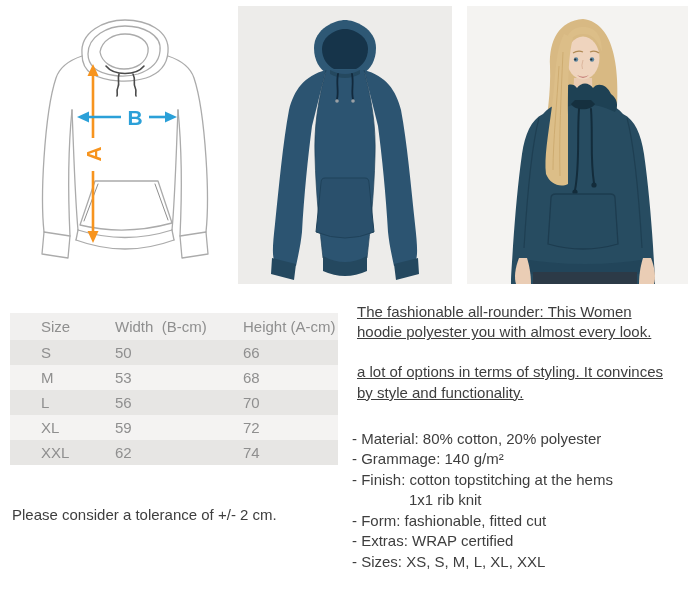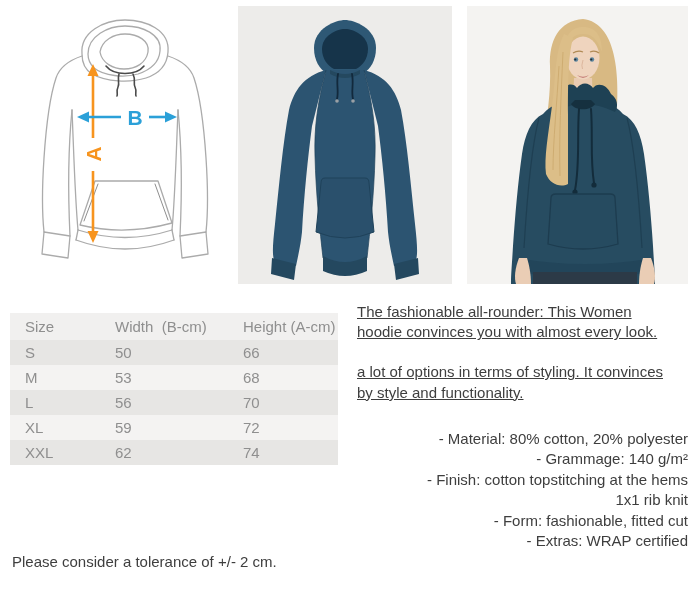--- a/index.html
+++ b/index.html
@@ -20,34 +20,34 @@
     position:absolute;left:10px;top:313px;width:328px;
     border-collapse:collapse;table-layout:fixed;
     font-size:15px;color:#8F8F8F;
   }
   table.size-table th,table.size-table td{
     font-weight:normal;text-align:left;padding:0;white-space:pre;
     overflow:hidden;
   }
   table.size-table th{height:27px;background:#F1F0EF;}
   table.size-table td{height:25px;}
-  table.size-table td.c1,table.size-table th.c1{padding-left:15px;}
+  table.size-table td.c1,table.size-table th.c1{padding-left:31px;}
   table.size-table tbody tr:nth-child(odd) td{background:#E7E6E4;}
   table.size-table tbody tr:nth-child(even) td{background:#F4F3F2;}
   
   .note{
     position:absolute;left:12px;top:506px;
-    font-size:15px;color:#3E3E3E;margin-top:47px;
+    font-size:15px;color:#3E3E3E;
   }
   
   .desc{position:absolute;left:352px;top:297px;width:336px;color:#3E3E3E;font-size:15px;}
   .desc .para{margin:5px;text-decoration:underline;}
   .desc .para + .para{margin-top:20px;}
   .desc .dline{display:block;line-height:20.2px;}
-  .desc .specs{margin-top:26px;text-align:right;}
+  .desc .specs{margin-top:26px;}
   .desc .spec{line-height:20.5px;}
   .desc .spec.indent{padding-left:57px;}
 </style>
 </head>
 <body>
 
 <div class="page">
 
   <div class="imgbox diagram-box">
     <svg width="210" height="272" viewBox="0 0 210 272">
@@ -221,29 +221,30 @@
         <td>74</td>
       </tr>
     </tbody>
   </table>
 
   <div class="note">Please consider a tolerance of +/- 2 cm.</div>
 
   <div class="desc">
     <p class="para">
       <span class="dline">The fashionable all-rounder: This Women</span>
-      <span class="dline">hoodie convinces you with almost every look.</span>
+      <span class="dline">hoodie polyester you with almost every look.</span>
     </p>
     <p class="para">
       <span class="dline">a lot of options in terms of styling. It convinces</span>
       <span class="dline">by style and functionality.</span>
     </p>
     <div class="specs">
       <div class="spec">- Material: 80% cotton, 20% polyester</div>
       <div class="spec">- Grammage: 140 g/m²</div>
       <div class="spec">- Finish: cotton topstitching at the hems</div>
       <div class="spec indent">1x1 rib knit</div>
       <div class="spec">- Form: fashionable, fitted cut</div>
       <div class="spec">- Extras: WRAP certified</div>
+      <div class="spec">- Sizes: XS, S, M, L, XL, XXL</div>
     </div>
   </div>
 
 </div>
 
 </body></html>

